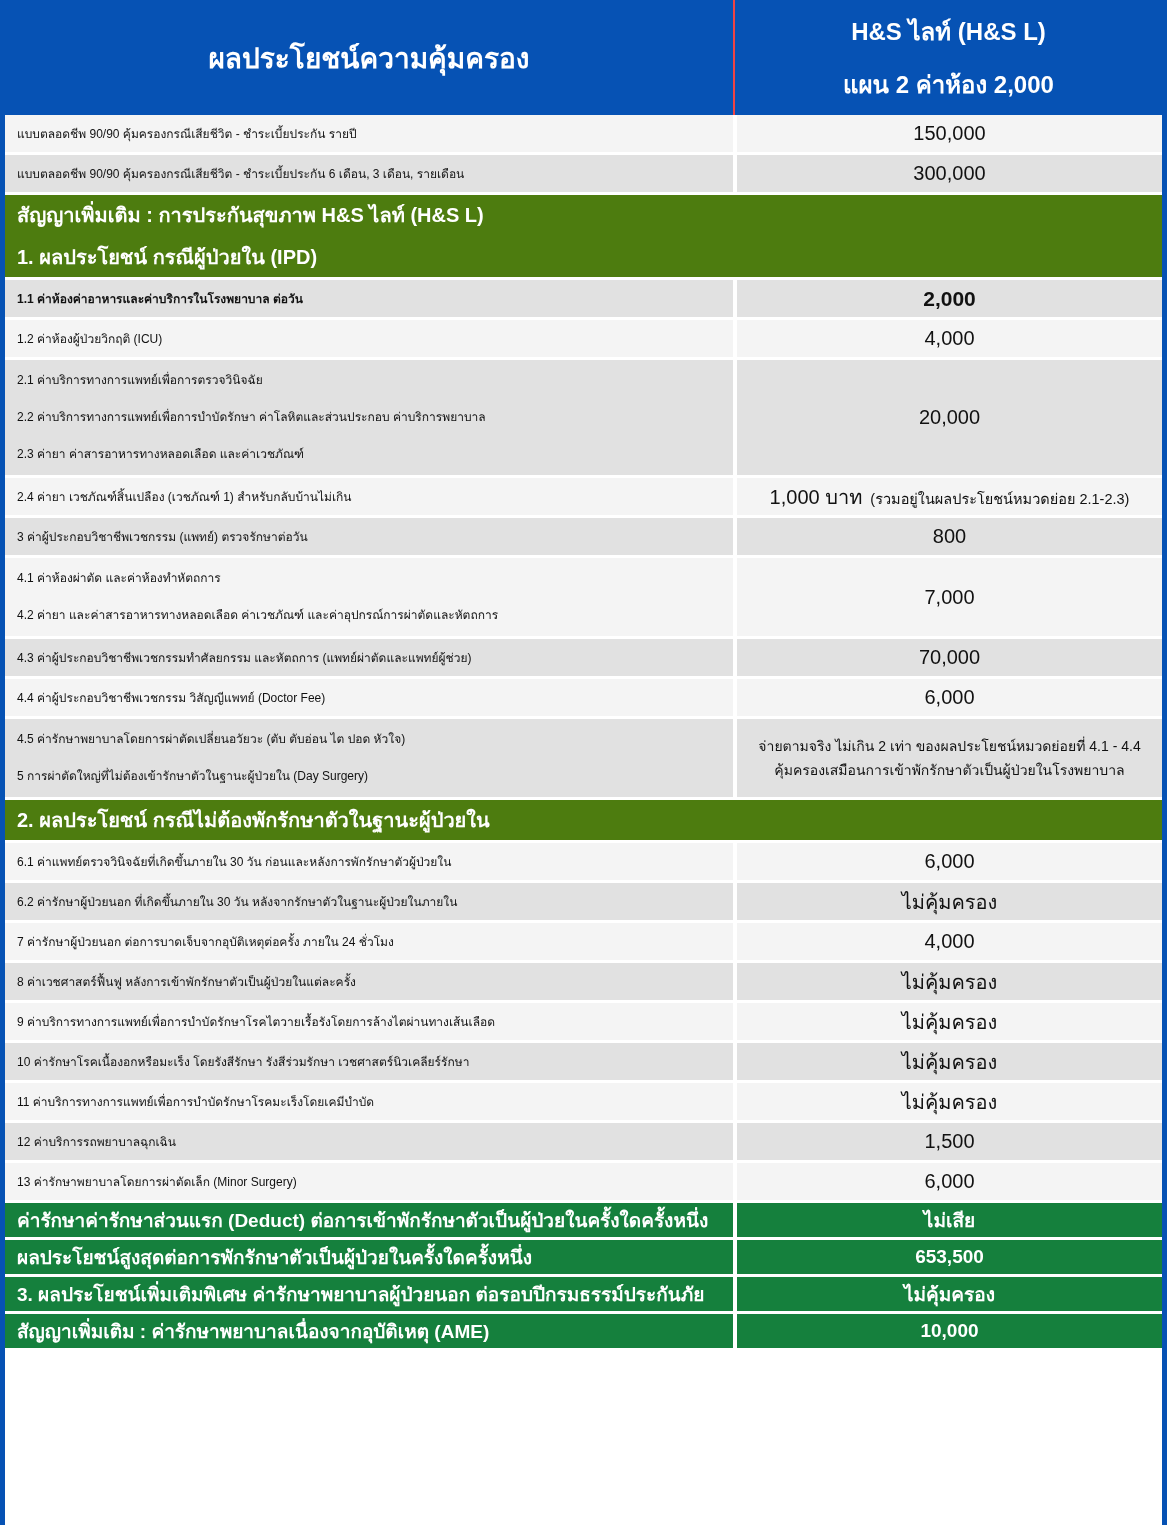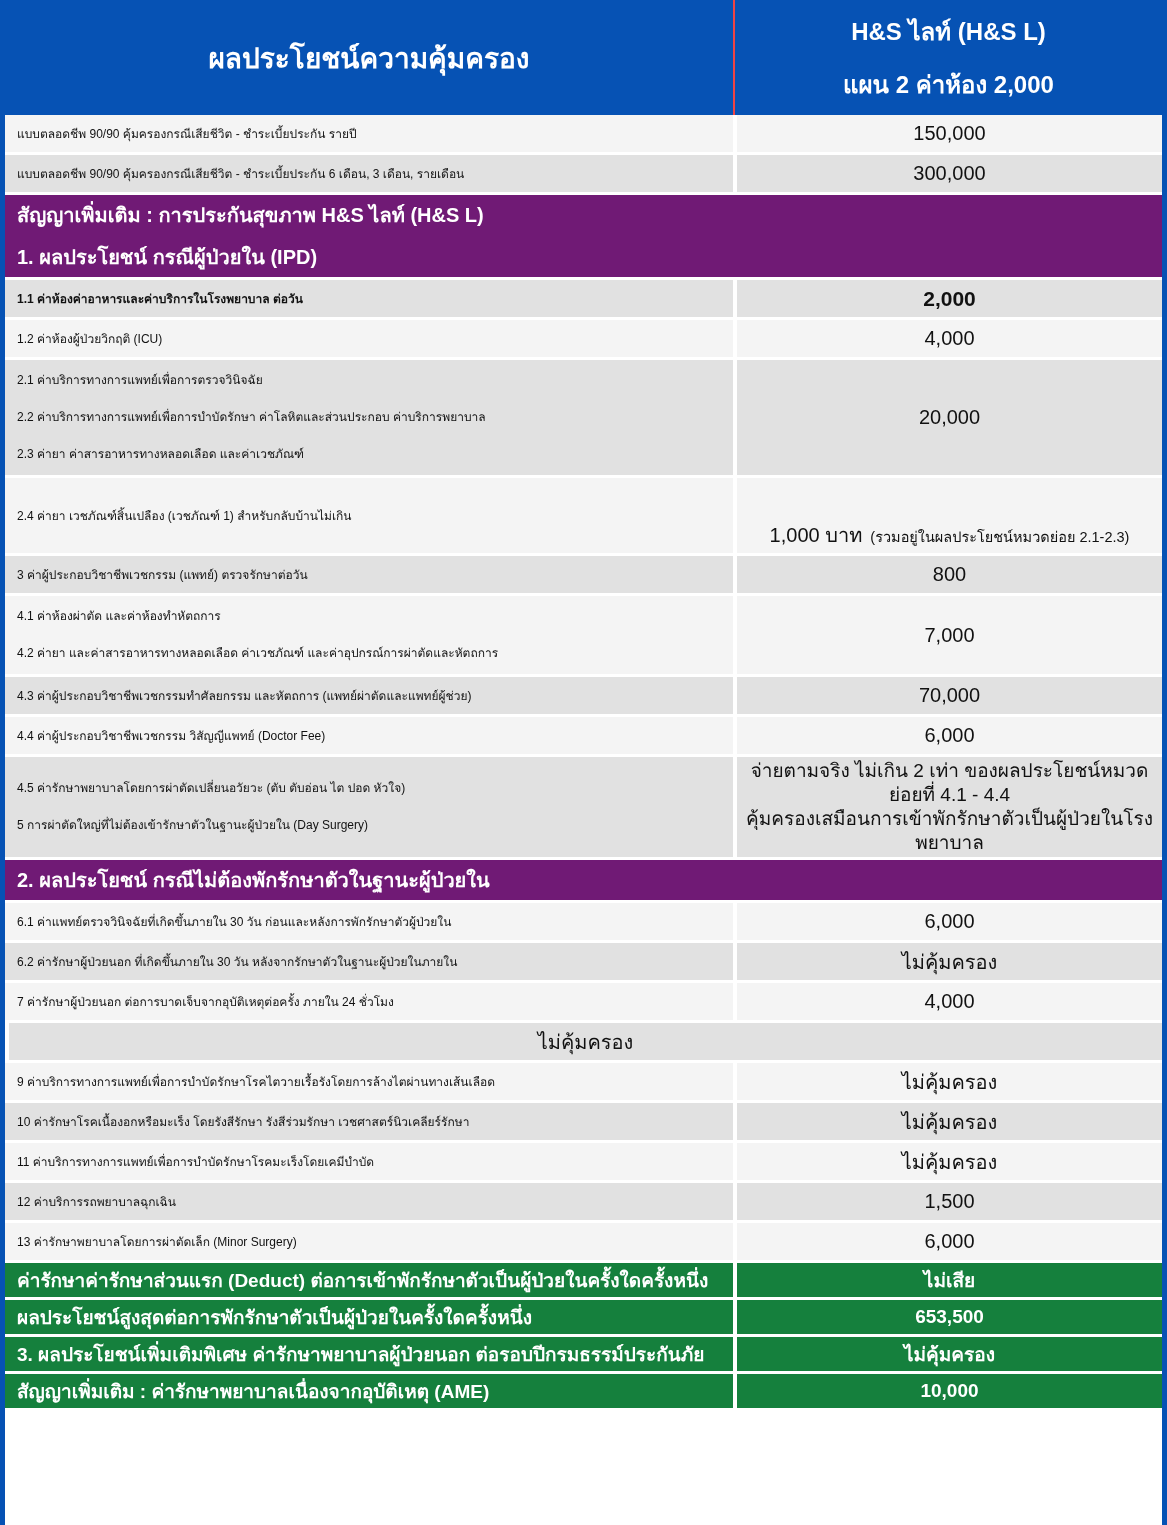--- a/index.html
+++ b/index.html
@@ -21,24 +21,24 @@
   .cell-value{flex:1;border-left:4px solid #ffffff;display:flex;flex-direction:column;
         justify-content:center;align-items:center;text-align:center;font-size:20px;color:#111;padding:2px 6px;box-sizing:border-box;}
   .row.light .cell-label,.row.light .cell-value{background:#f4f4f4;}
   .row.dark  .cell-label,.row.dark  .cell-value{background:#e1e1e1;}
   .row.data{min-height:37px;}
   .row.multi .lab-line{line-height:37px;}
   .row.bold .cell-label,.row.bold .cell-value{font-weight:bold;}
   .row.bold .cell-value{font-size:21px;}
   .val-note{font-size:14.5px;}
   .val-main{white-space:nowrap;}
-  .val-inline{display:flex;align-items:baseline;gap:8px;flex-wrap:wrap;justify-content:center;margin-top:39px;}
-  .val-line.small{font-size:19px;line-height:24px;}
-  
-  .row.section{display:flex;flex-direction:column;justify-content:flex-start;background:#701a75;
+  .val-inline{display:flex;align-items:baseline;gap:8px;flex-wrap:wrap;justify-content:center;}
+  .val-line.small{font-size:14px;line-height:24px;}
+  
+  .row.section{display:flex;flex-direction:column;justify-content:flex-start;background:#4d7c0f;
         color:#ffffff;font-weight:bold;font-size:20px;padding:4px 12px;box-sizing:border-box;}
   .row.section.two{min-height:62px;gap:10px;}
   .row.section.one{min-height:28px;}
   
   .row.summary{min-height:31px;}
   .row.summary .cell-label,.row.summary .cell-value{background:#15803d;color:#ffffff;font-weight:bold;}
   .row.summary .cell-label{font-size:19px;}
   .row.summary .cell-value{font-size:19px;}
 </style>
 </head>
@@ -176,20 +176,23 @@
       </div>
       <div class="row data light  ">
         <div class="cell-label">
           <div class="lab-line">7 ค่ารักษาผู้ป่วยนอก ต่อการบาดเจ็บจากอุบัติเหตุต่อครั้ง ภายใน 24 ชั่วโมง</div>
         </div>
         <div class="cell-value">
           <div class="val-line">4,000</div>
         </div>
       </div>
       <div class="row data dark  ">
+        <div class="cell-label">
+          <div class="lab-line">8 ค่าเวชศาสตร์ฟื้นฟู หลังการเข้าพักรักษาตัวเป็นผู้ป่วยในแต่ละครั้ง</div>
+        </div>
         <div class="cell-value">
           <div class="val-line">ไม่คุ้มครอง</div>
         </div>
       </div>
       <div class="row data light  ">
         <div class="cell-label">
           <div class="lab-line">9 ค่าบริการทางการแพทย์เพื่อการบำบัดรักษาโรคไตวายเรื้อรังโดยการล้างไตผ่านทางเส้นเลือด</div>
         </div>
         <div class="cell-value">
           <div class="val-line">ไม่คุ้มครอง</div>

